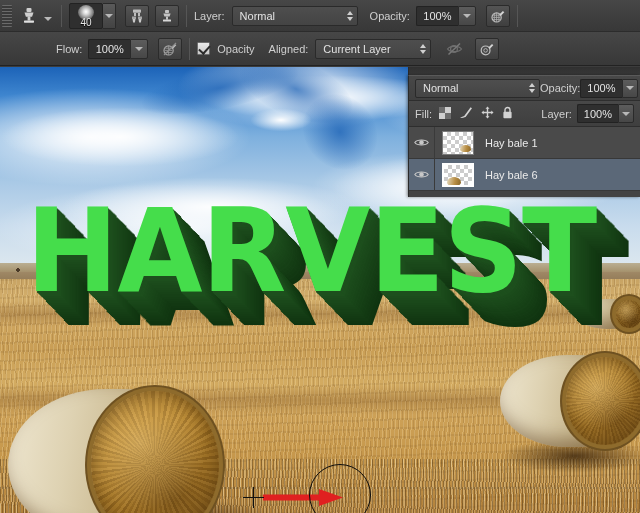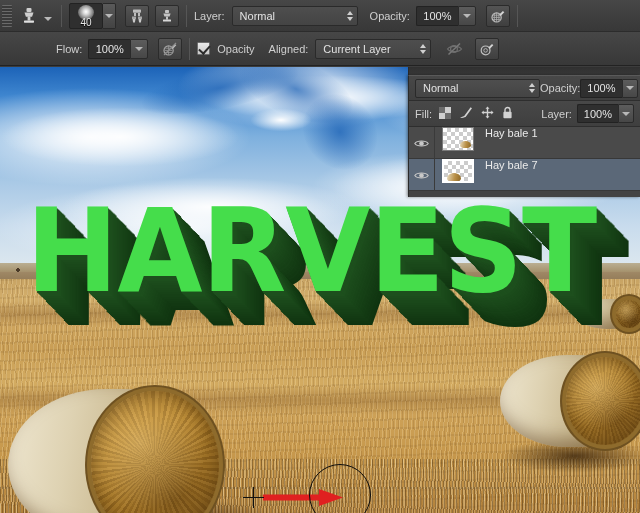--- a/index.html
+++ b/index.html
@@ -264,21 +264,21 @@
   }
   .lrow {
     display:flex; align-items:center; height:25px; padding: 0 6px;
     border-bottom: 1px solid #2e2e2e;
     background: linear-gradient(180deg,#484848,#3f3f3f);
   }
   .lrow2 { height: 26px; }
   .lock-icons { display:flex; align-items:center; gap:8px; margin-left:7px; }
 
   .layer {
-    display:flex; height:32px;
+    display:flex; align-items:center; height:32px;
     border-bottom:1px solid #383838;
     background: #4a4a4a;
   }
   .layer.sel { background: #5b6878; }
   .eye-cell {
     width:26px; height:32px; flex:none;
     display:flex; align-items:center; justify-content:center;
     border-right: 1px solid #3a3a3a;
   }
   .thumb {
@@ -575,17 +575,17 @@
     <div class="layer sel">
       <div class="eye-cell">
         <svg width="15" height="11" viewBox="0 0 15 11">
           <path d="M0.8 5.5C3 2.2 12 2.2 14.2 5.5 12 8.8 3 8.8 0.8 5.5z" fill="none" stroke="#c8c8c8" stroke-width="1.1"></path>
           <circle cx="7.5" cy="5.5" r="2.3" fill="#c8c8c8"></circle>
         </svg>
       </div>
       <div class="thumb active">
         <div class="mini-bale" style="left:3px;top:12px;width:14px;height:9px"></div>
       </div>
-      <div class="layer-name">Hay bale 7</div>
+      <div class="layer-name">Hay bale 6</div>
     </div>
   </div>
 
 </div>
 
 </body></html>

